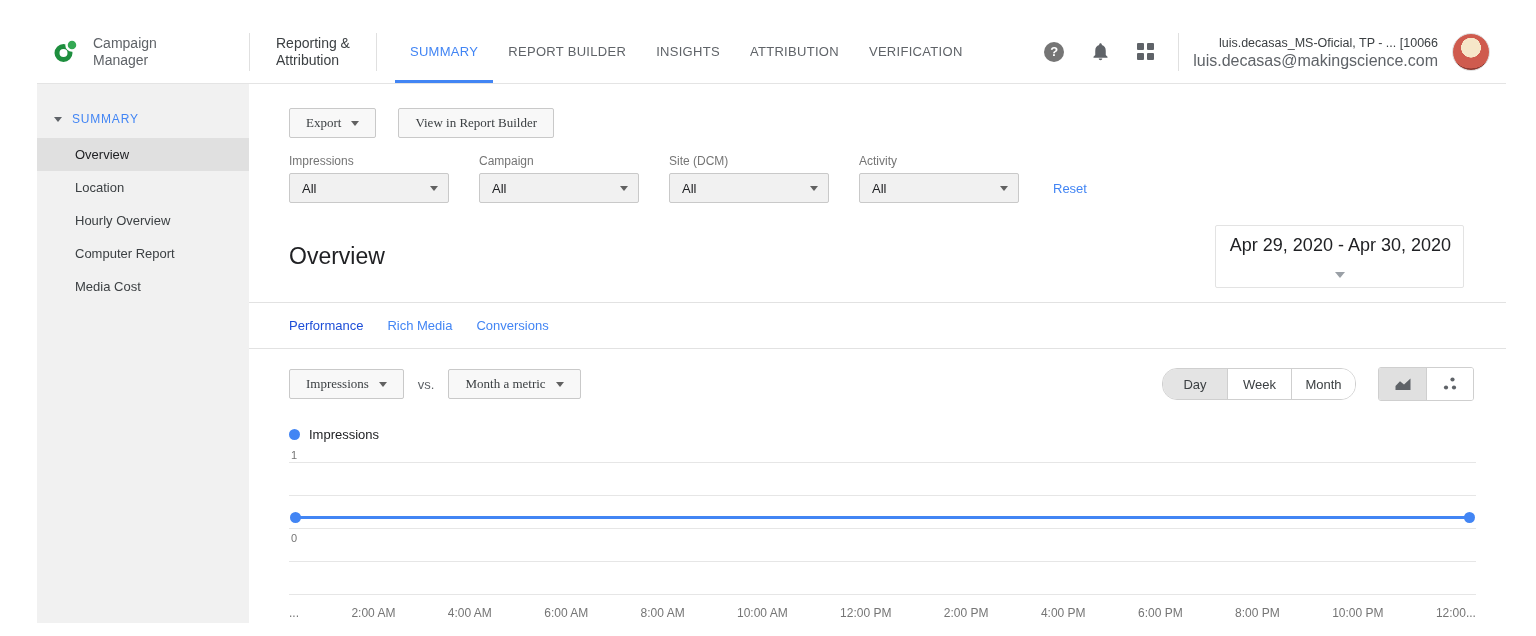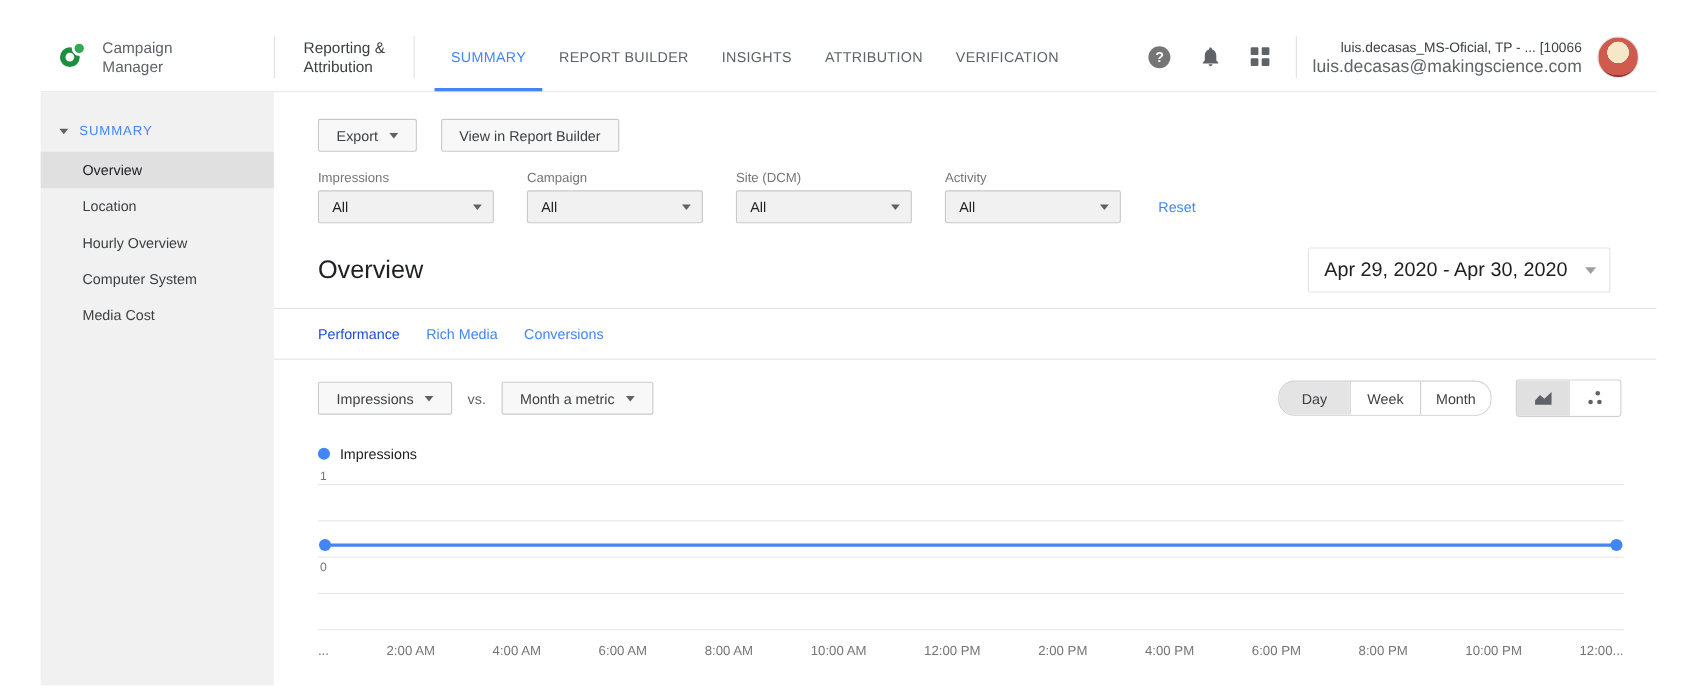--- a/index.html
+++ b/index.html
@@ -42,36 +42,36 @@
                   font-size:12px; letter-spacing:.8px; color:#4285f4; cursor:pointer; }
   .tri { width:0; height:0; border-left:4px solid transparent; border-right:4px solid transparent; border-top:5px solid #5f6368; }
   .side-item { padding:8px 12px 8px 38px; font-size:13px; color:#3c4043; cursor:pointer; line-height:17px; }
   .side-item.selected { background:#e0e0e0; color:#202124; }
 
   .content { flex:1; min-width:0; padding:24px 30px 0 40px; display:flex; flex-direction:column; overflow:hidden; background:#fff; }
 
   .actions-row { display:flex; gap:22px; margin-bottom:16px; }
   .btn { display:inline-flex; align-items:center; gap:10px; height:30px; padding:0 16px;
          background:#f8f8f8; border:1px solid #c9c9c9; border-radius:2px;
-         font-size:13px; color:#3c4043; font-family:Liberation Sans, sans-serif; cursor:pointer; white-space:nowrap; }
+         font-size:13px; color:#3c4043; font-family:Liberation Serif, serif; cursor:pointer; white-space:nowrap; }
   .caret { width:0; height:0; border-left:4px solid transparent; border-right:4px solid transparent; border-top:5px solid #616161; flex-shrink:0; }
   .caret-lg { border-left-width:5px; border-right-width:5px; border-top-width:6px; border-top-color:#9aa0a6; }
 
   .filters-row { display:flex; align-items:flex-end; gap:30px; margin-bottom:22px; }
   .filter { display:flex; flex-direction:column; gap:5px; }
   .filter-label { font-size:12px; color:#757575; }
   .select { width:160px; height:30px; background:#f1f1f1; border:1px solid #c9c9c9; border-radius:2px;
             display:flex; align-items:center; justify-content:space-between; padding:0 10px 0 12px;
             font-size:13px; color:#202124; cursor:pointer; }
   .reset { font-size:13px; color:#4285f4; margin:0 0 7px 4px; cursor:pointer; text-decoration:none; }
 
   .title-row { display:flex; justify-content:space-between; align-items:center; margin-bottom:14px; }
   .page-title { font-size:23px; font-weight:400; color:#202124; margin:0; }
   .date-range { display:flex; align-items:center; gap:16px; font-size:18px; color:#202124;
-                border:1px solid #e3e3e3; border-radius:2px; padding:9px 12px 9px 14px; margin-right:12px; cursor:pointer; }
+                border:1px solid #e3e3e3; border-radius:2px; padding:9px 12px 9px 14px; margin-right:12px; cursor:pointer;flex-direction:column; }
 
   .hr { height:1px; background:#e2e2e2; margin-left:-40px; margin-right:-30px; flex-shrink:0; }
 
   .subtabs { display:flex; gap:24px; padding:15px 0; font-size:13px; }
   .subtab { color:#4285f4; cursor:pointer; text-decoration:none; }
   .subtab.active { color:#1d4ed8; }
 
   .metric-row { display:flex; align-items:center; gap:14px; padding-top:18px; }
   .vs { font-size:13px; color:#5f6368; }
   .right-controls { margin-left:auto; display:flex; align-items:center; gap:22px; margin-right:2px; }
@@ -168,21 +168,21 @@
   <div class="main">
 
     <aside class="sidebar">
       <div class="side-section">
         <span class="tri"></span>
         <span>SUMMARY</span>
       </div>
       <div class="side-item selected">Overview</div>
       <div class="side-item">Location</div>
       <div class="side-item">Hourly Overview</div>
-      <div class="side-item">Computer System</div>
+      <div class="side-item">Computer Report</div>
       <div class="side-item">Media Cost</div>
     </aside>
 
     <section class="content">
 
       <div class="actions-row">
         <button class="btn">
           <span>Export</span>
           <span class="caret"></span>
         </button>

